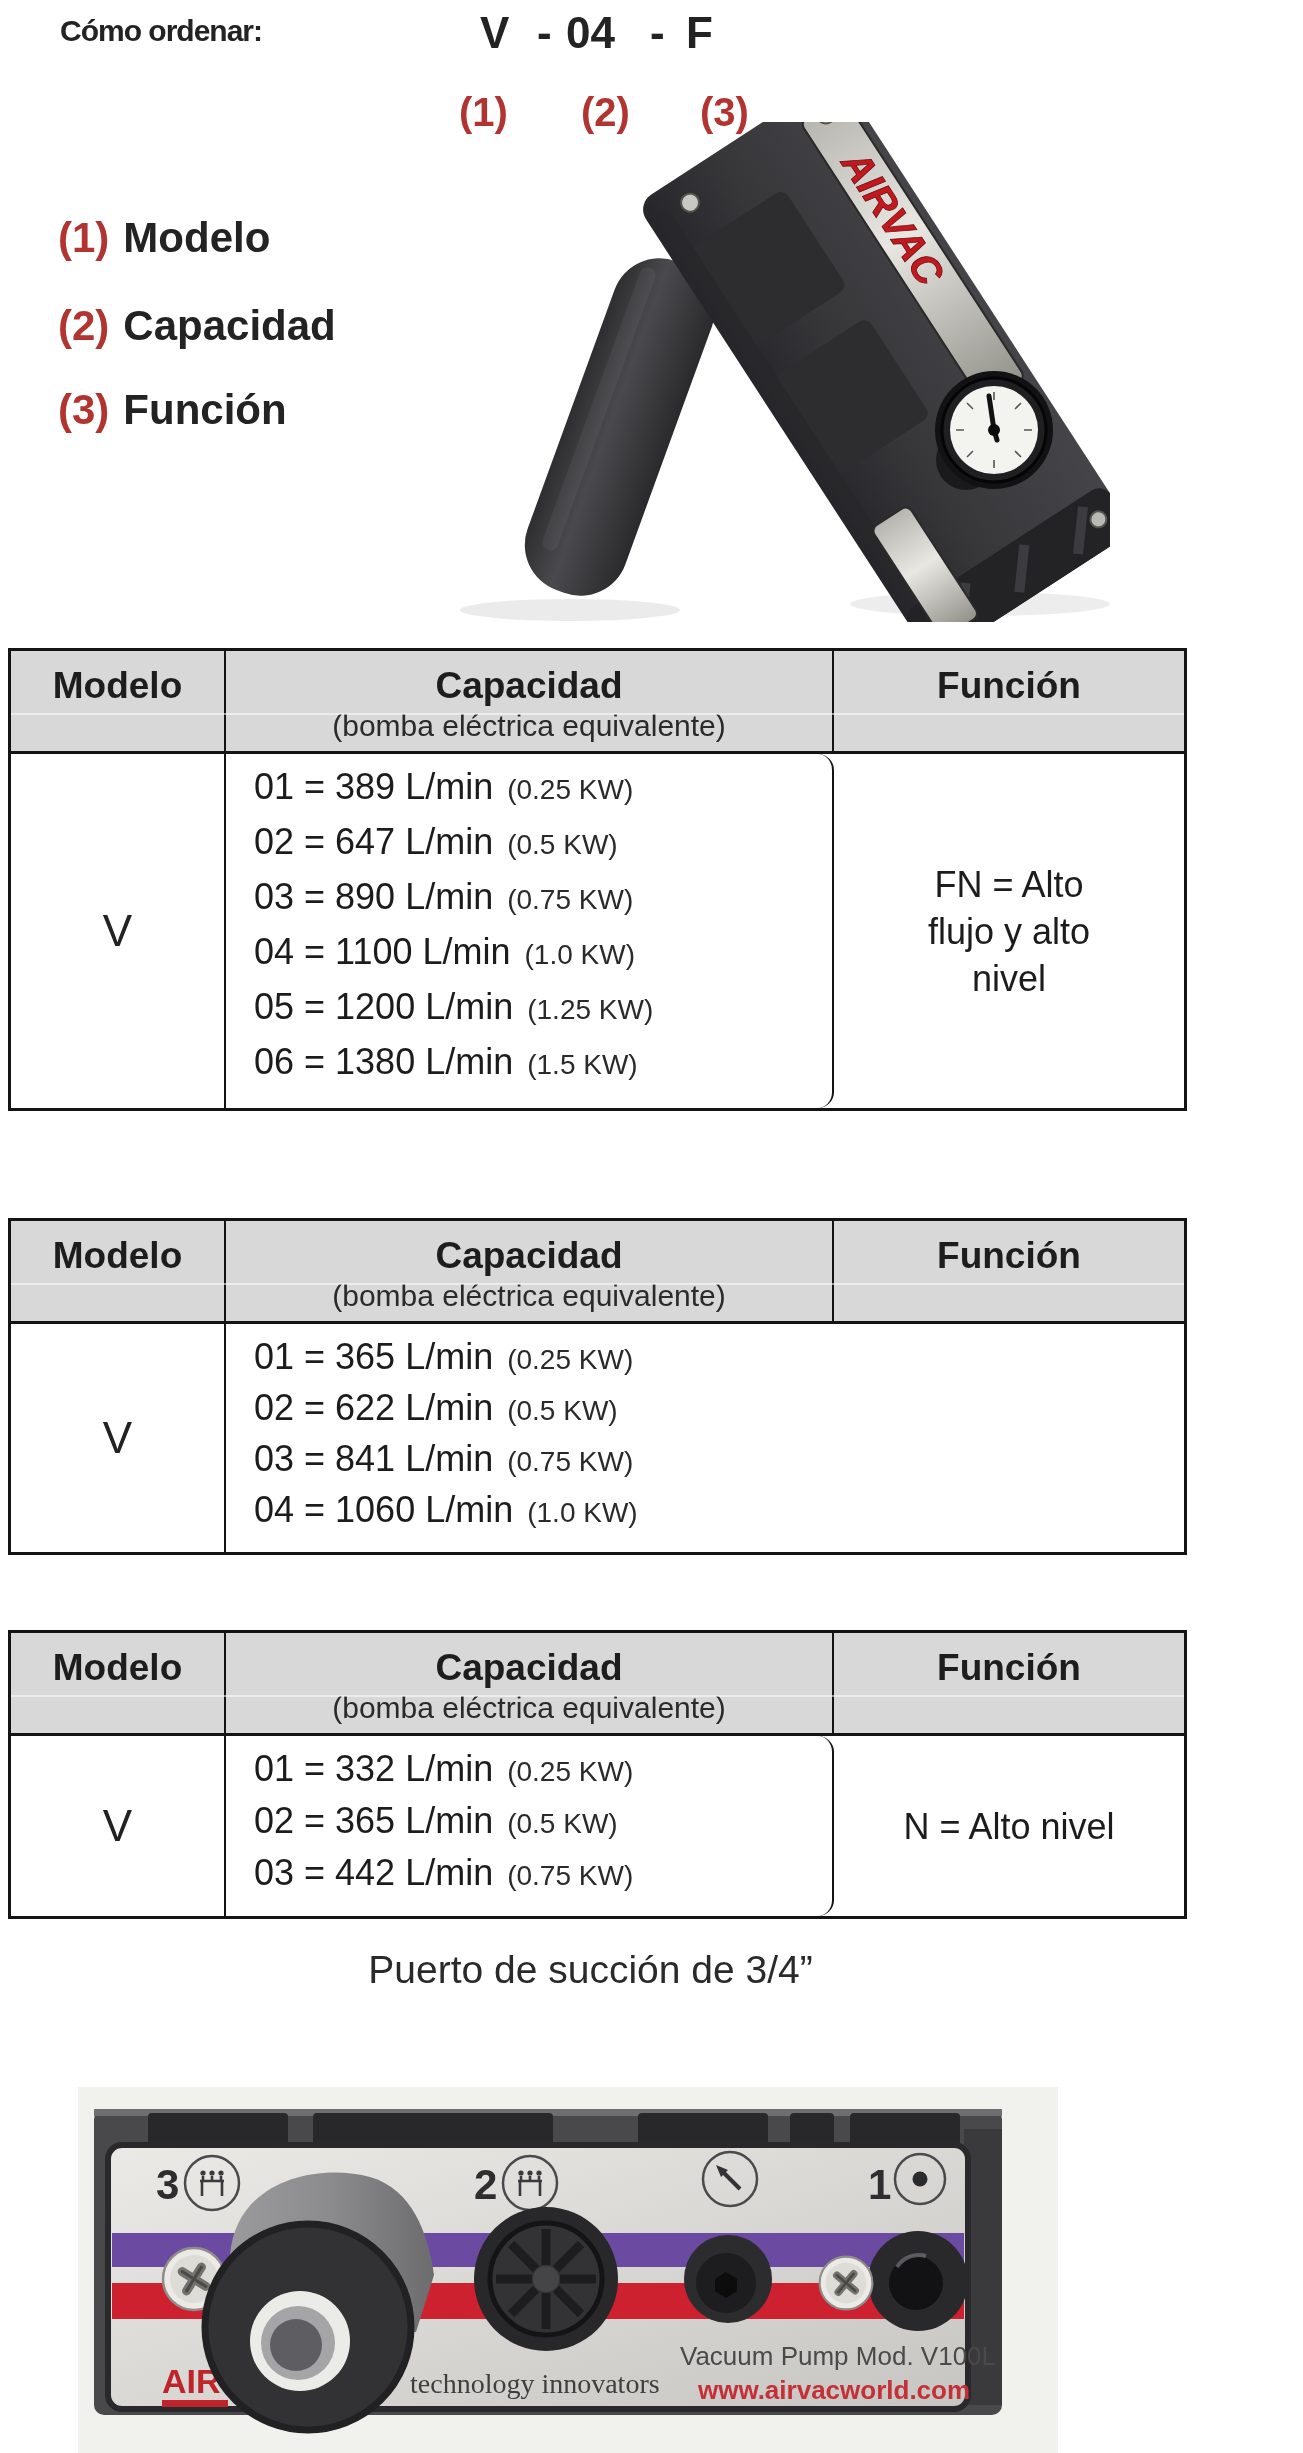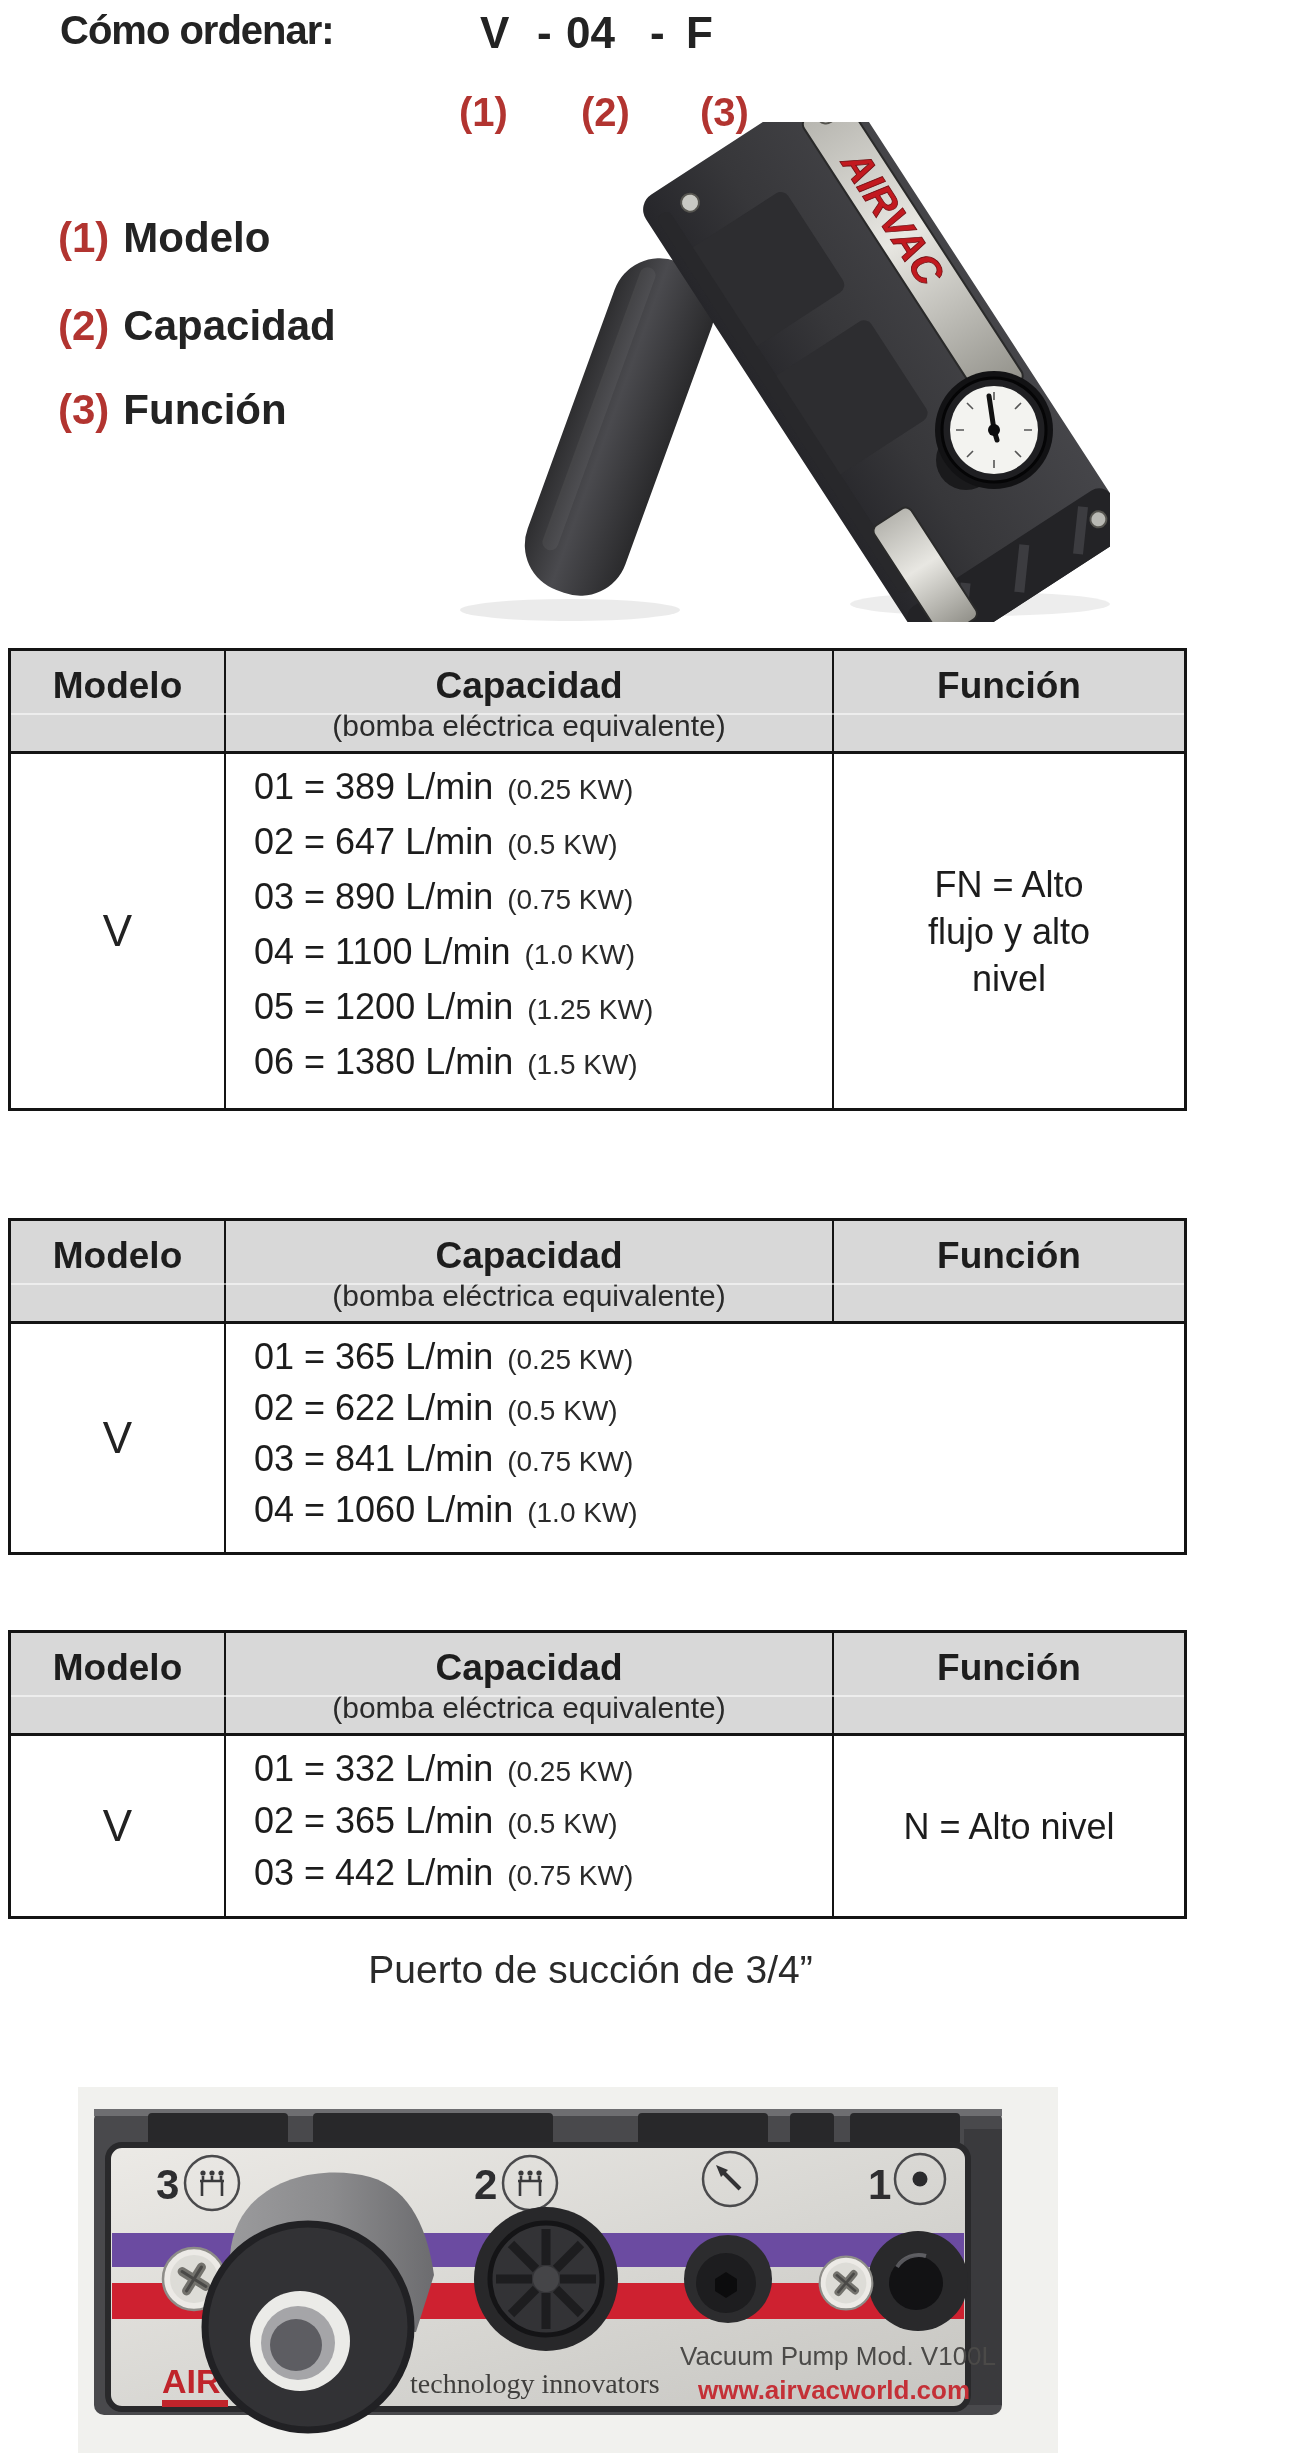--- a/index.html
+++ b/index.html
@@ -1,21 +1,21 @@
 <!DOCTYPE html>
 <html><head>
 <meta charset="utf-8">
 <style>
   html,body{margin:0;padding:0;background:#ffffff;}
   .page{
     position:relative;width:1303px;height:2453px;background:#ffffff;
     font-family:"Liberation Sans",sans-serif;color:#1c1c1c;overflow:hidden;
   }
   
-  .h-label{position:absolute;left:60px;top:8px;font-size:40px;font-weight:bold;letter-spacing:-1px;color:#232323;}
+  .h-label{position:absolute;left:60px;top:14px;font-size:30px;font-weight:bold;letter-spacing:-1px;color:#232323;}
   .code-part{position:absolute;top:8px;font-size:44px;font-weight:bold;color:#232323;}
   .code-v{left:480px;}.code-d1{left:537px;}.code-04{left:566px;}.code-d2{left:650px;}.code-f{left:686px;}
   .pos-num{position:absolute;top:90px;font-size:40px;font-weight:bold;color:#b23430;}
   .pos-1{left:459px;}.pos-2{left:581px;}.pos-3{left:700px;}
   
   .legend-item{position:absolute;left:58px;font-size:42px;font-weight:bold;white-space:nowrap;margin-top:40px;}
   .legend-item .num{color:#b23430;margin-right:14px;}
   .legend-item .lbl{color:#232323;}
   .legend-0{top:174px;}.legend-1{top:262px;}.legend-2{top:346px;}
   
@@ -29,21 +29,21 @@
   .thead{position:relative;display:grid;grid-template-columns:215px 608px 1fr;background:#d8d8d8;border-bottom:3px solid #141414;height:100px;}
   .thead::after{content:"";position:absolute;left:0;right:0;top:62px;height:2px;background:rgba(255,255,255,0.55);pointer-events:none;}
   .th{border-right:2px solid #141414;box-sizing:border-box;text-align:center;}
   .th:last-child{border-right:none;}
   .th-title{font-size:37px;font-weight:bold;padding-top:14px;color:#1d1d1d;}
   .cap-sub{font-size:30px;color:#2a2a2a;margin-top:2px;}
   .tbody{display:grid;grid-template-columns:215px 608px 1fr;}
   .td{border-right:2px solid #141414;box-sizing:border-box;}
   .td:last-child{border-right:none;}
   .td-modelo{display:flex;align-items:center;justify-content:center;font-size:44px;color:#222;}
-  .td-cap{padding:12px 0 12px 28px;}
+  .td-cap{padding:12px 0 12px 28px;border-radius:16px;}
   .cap-line{display:flex;align-items:baseline;}
   .tbl-1 .cap-line{height:55px;}
   .tbl-2 .cap-line{height:51px;}
   .tbl-3 .cap-line{height:52px;}
   .cap-flow{font-size:36px;color:#1c1c1c;}
   .cap-power{font-size:28px;color:#2a2a2a;margin-left:14px;}
   .td-func{display:flex;flex-direction:column;align-items:center;justify-content:center;font-size:36px;color:#1c1c1c;}
   .func-line{line-height:47px;text-align:center;}
   
   .caption{position:absolute;left:8px;top:1948px;width:1165px;text-align:center;font-size:39px;color:#2a2a2a;}

